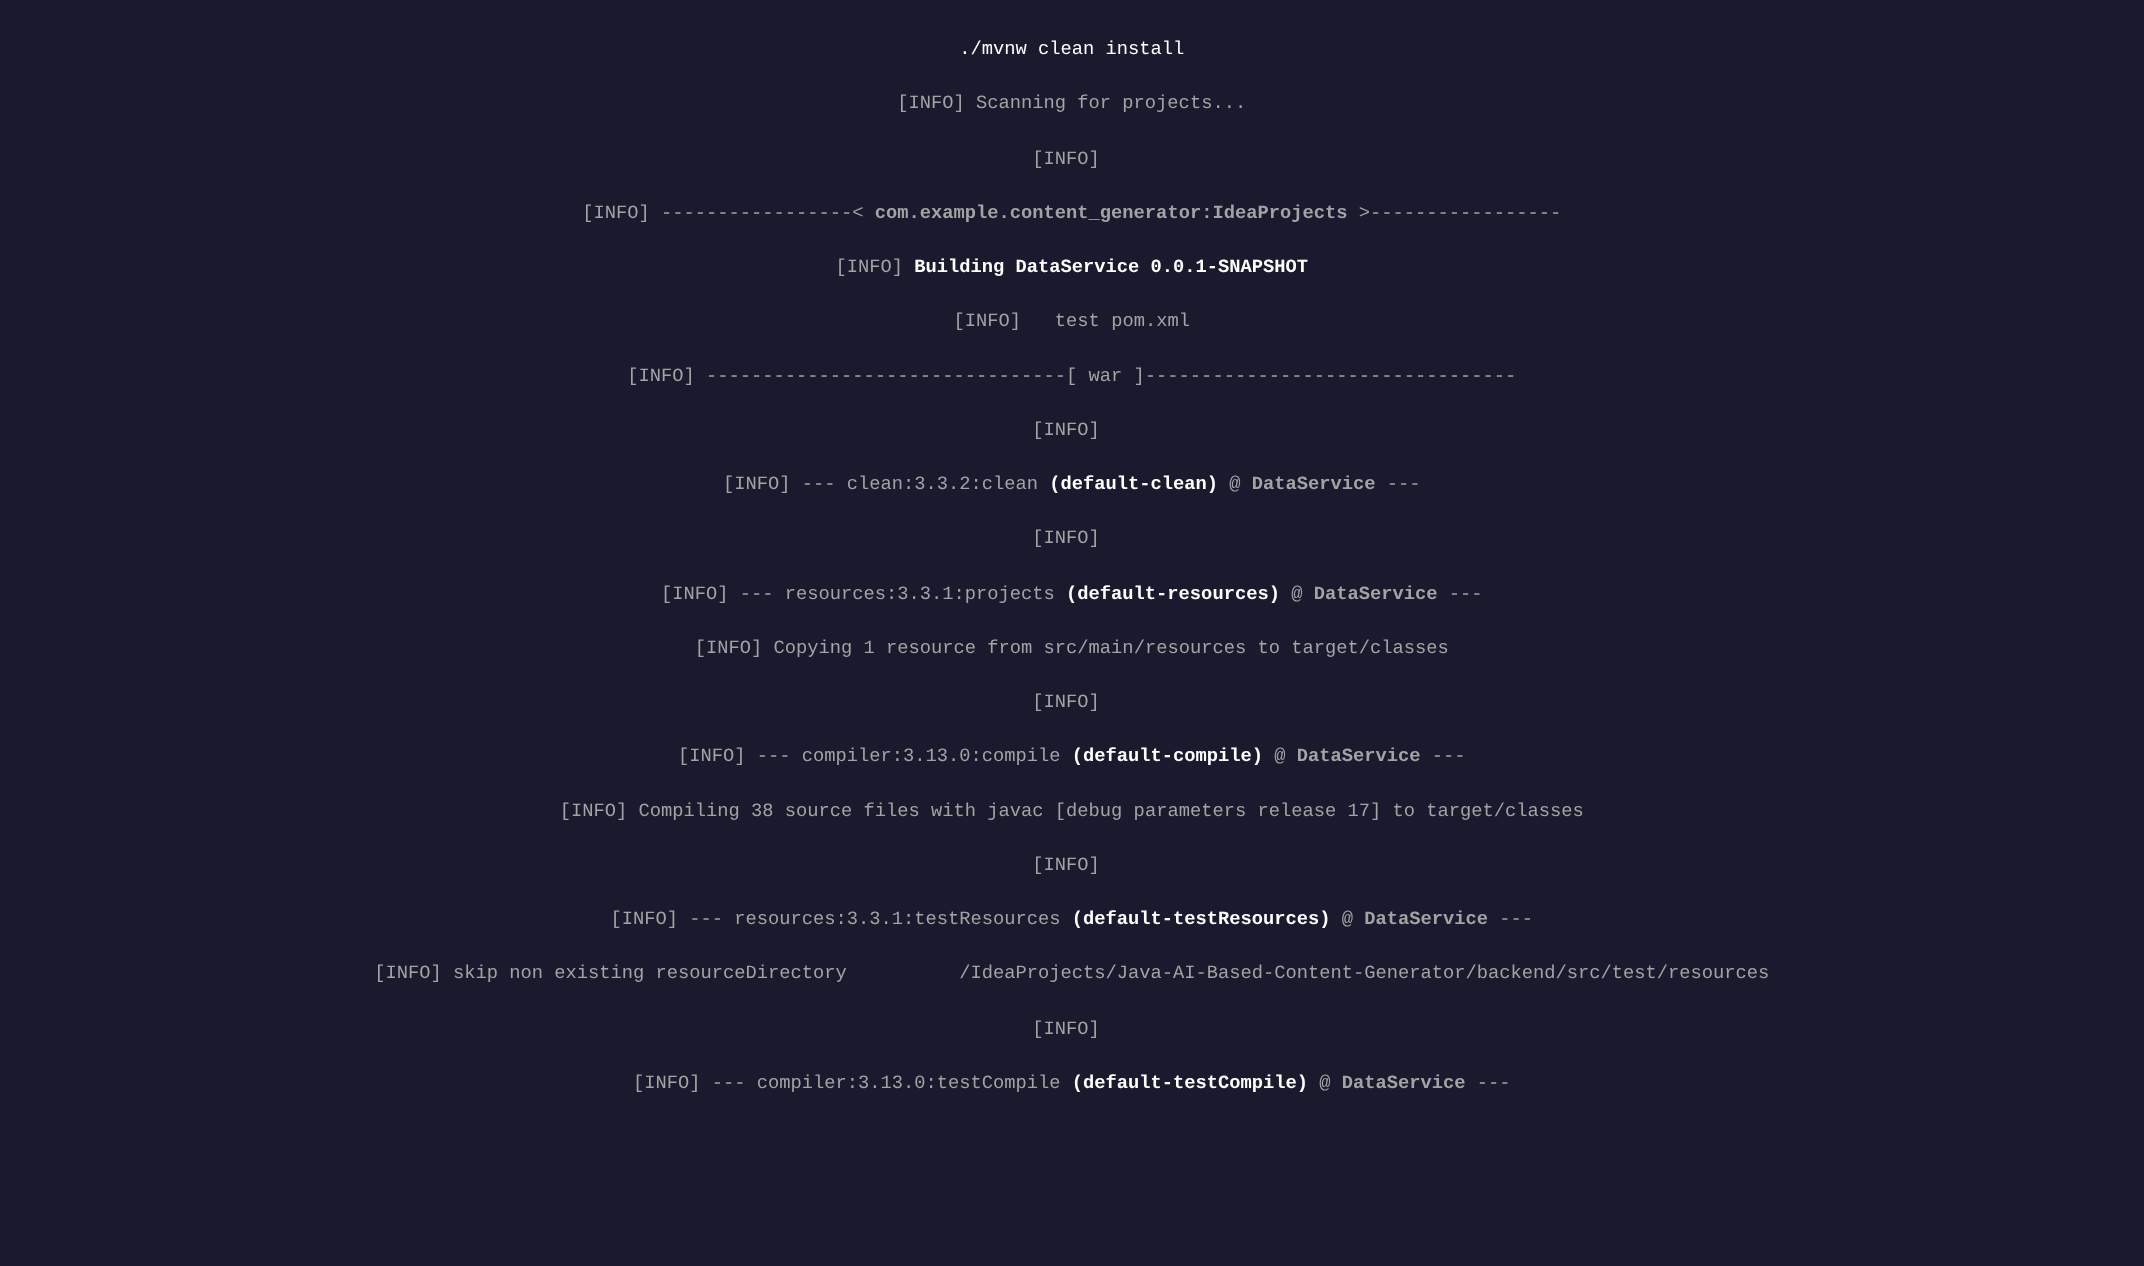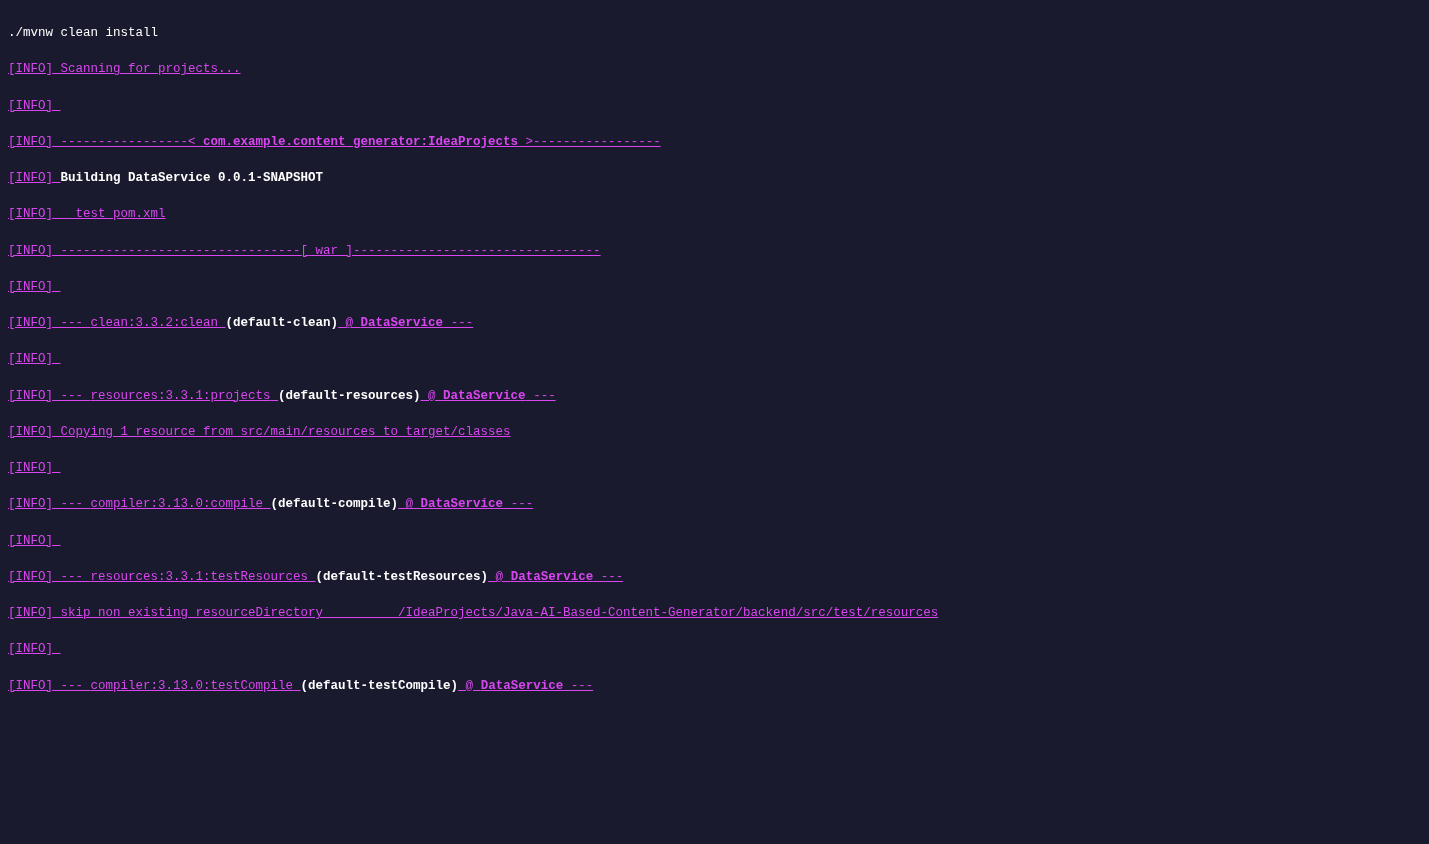--- a/index.html
+++ b/index.html
@@ -15,43 +15,45 @@
       padding: 6px 8px;
     }
     .terminal {
       background-color: #1a1a2e;
       white-space: pre;
       overflow-x: auto;
     }
     .line {
       display: block;
       white-space: pre;
+      text-align: center;
     }
     .c-white { color: #ffffff; }
-    .c-cyan { color: #d946ef; text-decoration: underline; }
+    .c-cyan { color: #a3a3a3; }
     .c-bold { font-weight: bold; }
   </style>
 </head>
 <body>
 
 <div class="terminal">
 <span class="line c-white">./mvnw clean install</span>
 <span class="line c-cyan">[INFO] Scanning for projects...</span>
 <span class="line c-cyan">[INFO] </span>
 <span class="line"><span class="c-cyan">[INFO] -----------------&lt; </span><span class="c-cyan c-bold">com.example.content_generator:IdeaProjects</span><span class="c-cyan"> &gt;-----------------</span></span>
 <span class="line"><span class="c-cyan">[INFO] </span><span class="c-white c-bold">Building DataService 0.0.1-SNAPSHOT</span></span>
 <span class="line c-cyan">[INFO]   test pom.xml</span>
 <span class="line c-cyan">[INFO] --------------------------------[ war ]---------------------------------</span>
 <span class="line c-cyan">[INFO] </span>
 <span class="line"><span class="c-cyan">[INFO] --- </span><span class="c-cyan">clean:3.3.2:clean</span><span class="c-cyan"> </span><span class="c-white c-bold">(default-clean)</span><span class="c-cyan"> @ </span><span class="c-cyan c-bold">DataService</span><span class="c-cyan"> ---</span></span>
 <span class="line c-cyan">[INFO] </span>
 <span class="line"><span class="c-cyan">[INFO] --- </span><span class="c-cyan">resources:3.3.1:projects</span><span class="c-cyan"> </span><span class="c-white c-bold">(default-resources)</span><span class="c-cyan"> @ </span><span class="c-cyan c-bold">DataService</span><span class="c-cyan"> ---</span></span>
 <span class="line c-cyan">[INFO] Copying 1 resource from src/main/resources to target/classes</span>
 <span class="line c-cyan">[INFO] </span>
 <span class="line"><span class="c-cyan">[INFO] --- </span><span class="c-cyan">compiler:3.13.0:compile</span><span class="c-cyan"> </span><span class="c-white c-bold">(default-compile)</span><span class="c-cyan"> @ </span><span class="c-cyan c-bold">DataService</span><span class="c-cyan"> ---</span></span>
+<span class="line c-cyan">[INFO] Compiling 38 source files with javac [debug parameters release 17] to target/classes</span>
 <span class="line c-cyan">[INFO] </span>
 <span class="line"><span class="c-cyan">[INFO] --- </span><span class="c-cyan">resources:3.3.1:testResources</span><span class="c-cyan"> </span><span class="c-white c-bold">(default-testResources)</span><span class="c-cyan"> @ </span><span class="c-cyan c-bold">DataService</span><span class="c-cyan"> ---</span></span>
 <span class="line c-cyan">[INFO] skip non existing resourceDirectory          /IdeaProjects/Java-AI-Based-Content-Generator/backend/src/test/resources</span>
 <span class="line c-cyan">[INFO] </span>
 <span class="line"><span class="c-cyan">[INFO] --- </span><span class="c-cyan">compiler:3.13.0:testCompile</span><span class="c-cyan"> </span><span class="c-white c-bold">(default-testCompile)</span><span class="c-cyan"> @ </span><span class="c-cyan c-bold">DataService</span><span class="c-cyan"> ---</span></span>
 
 
 
 
 

